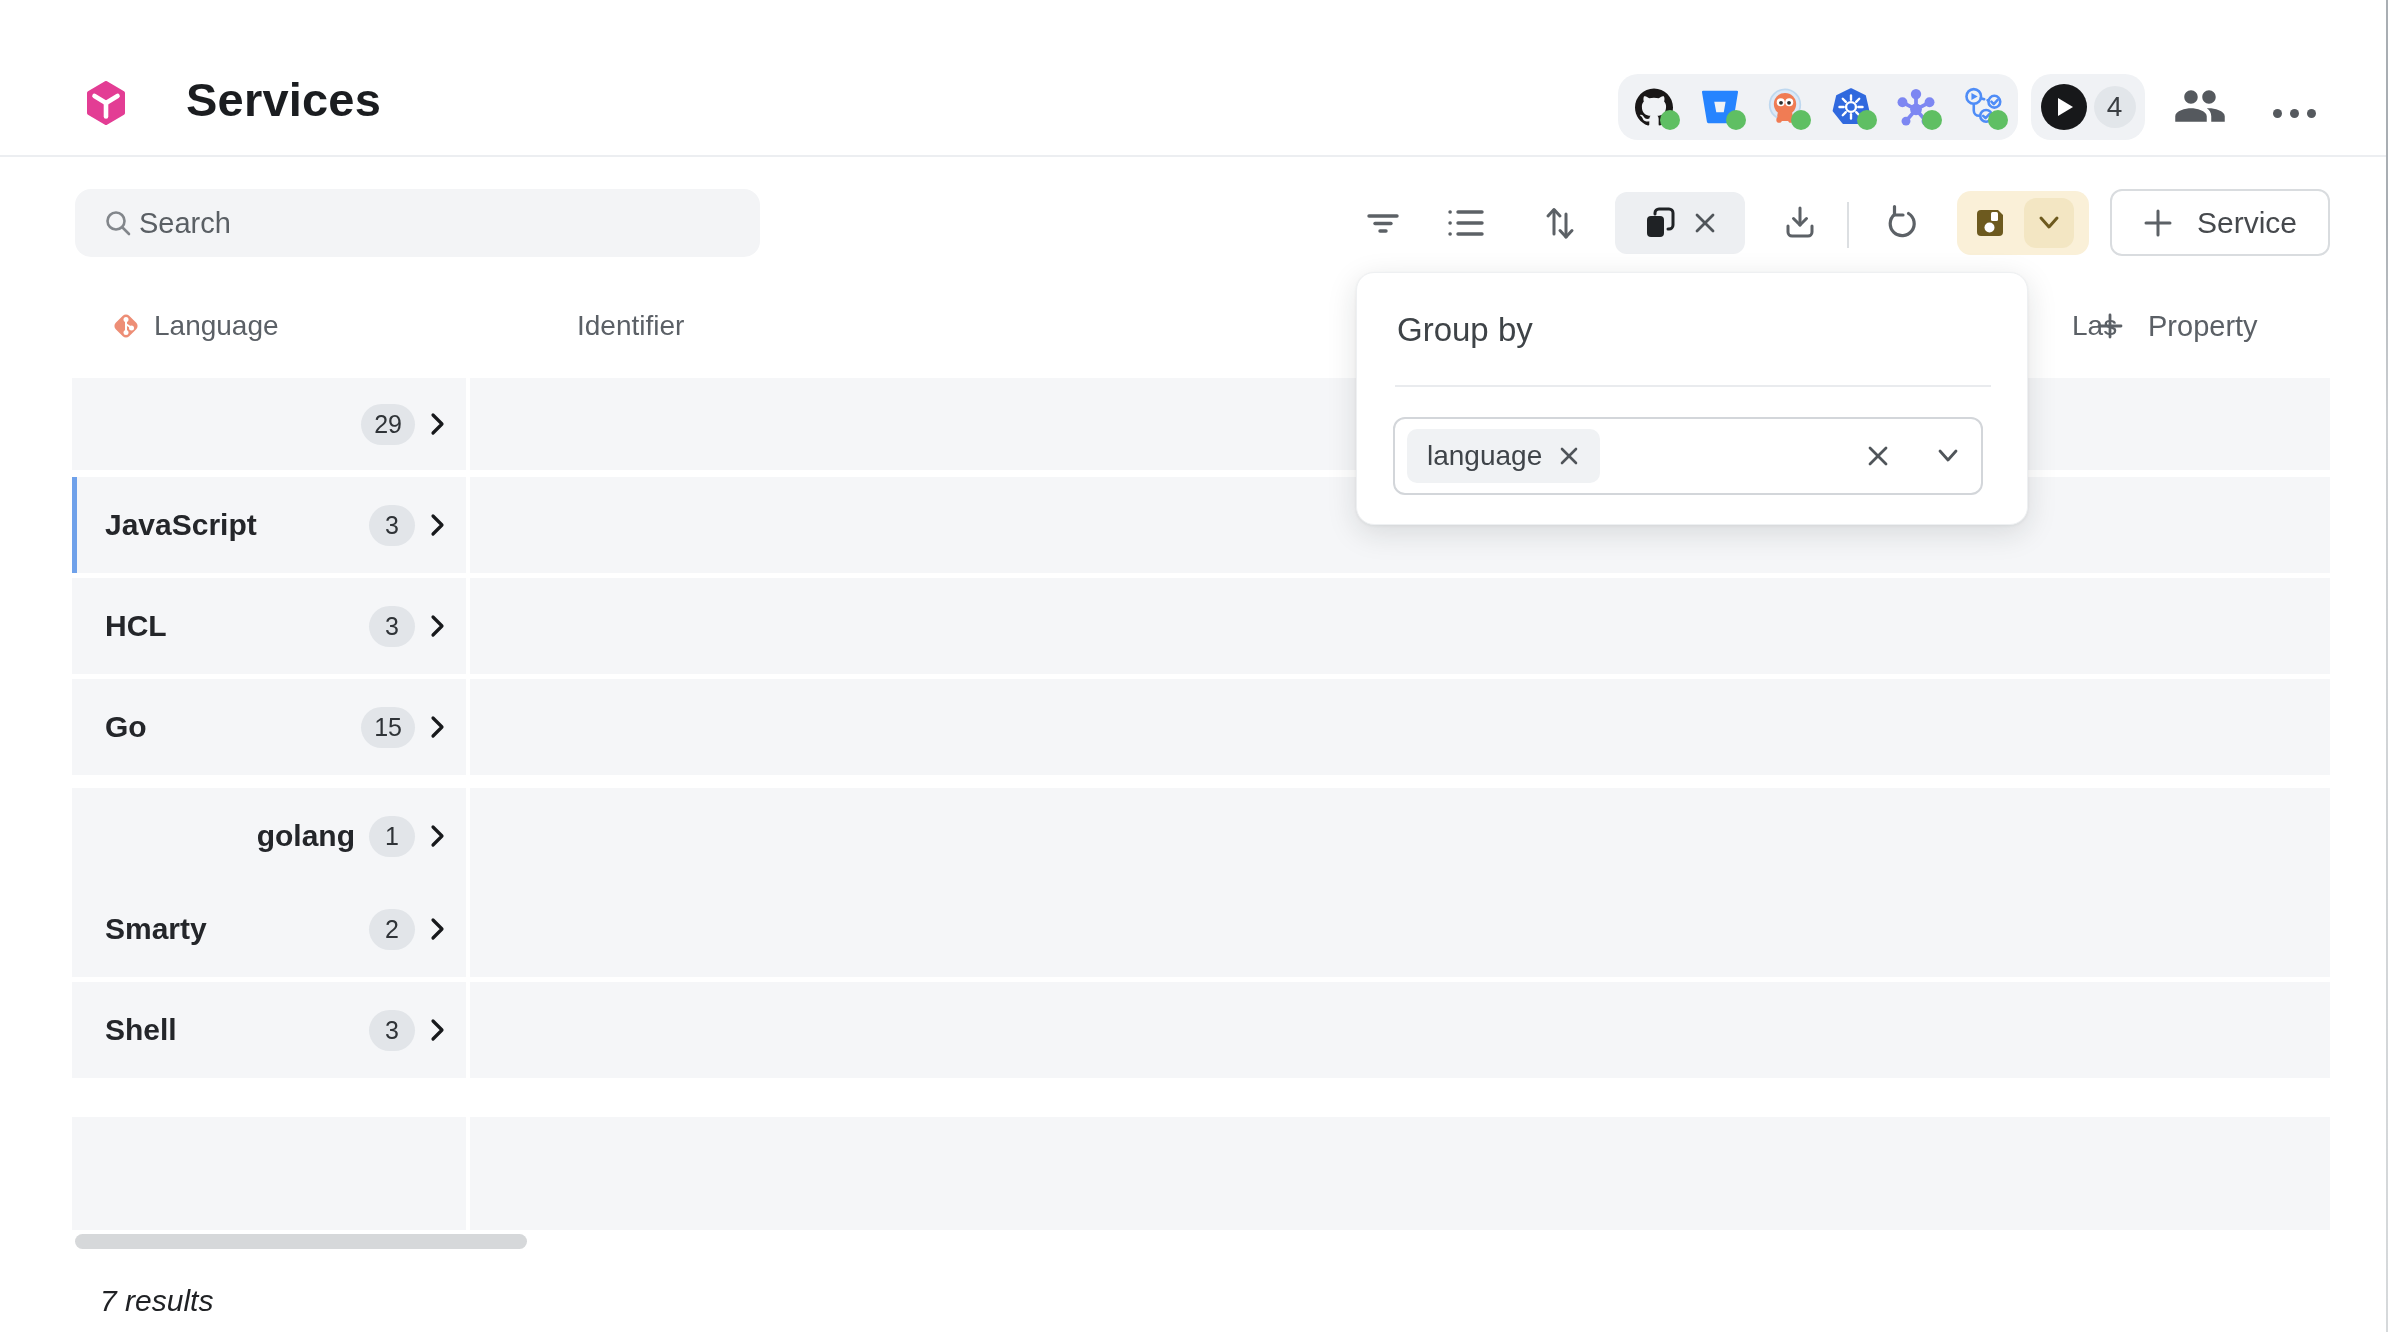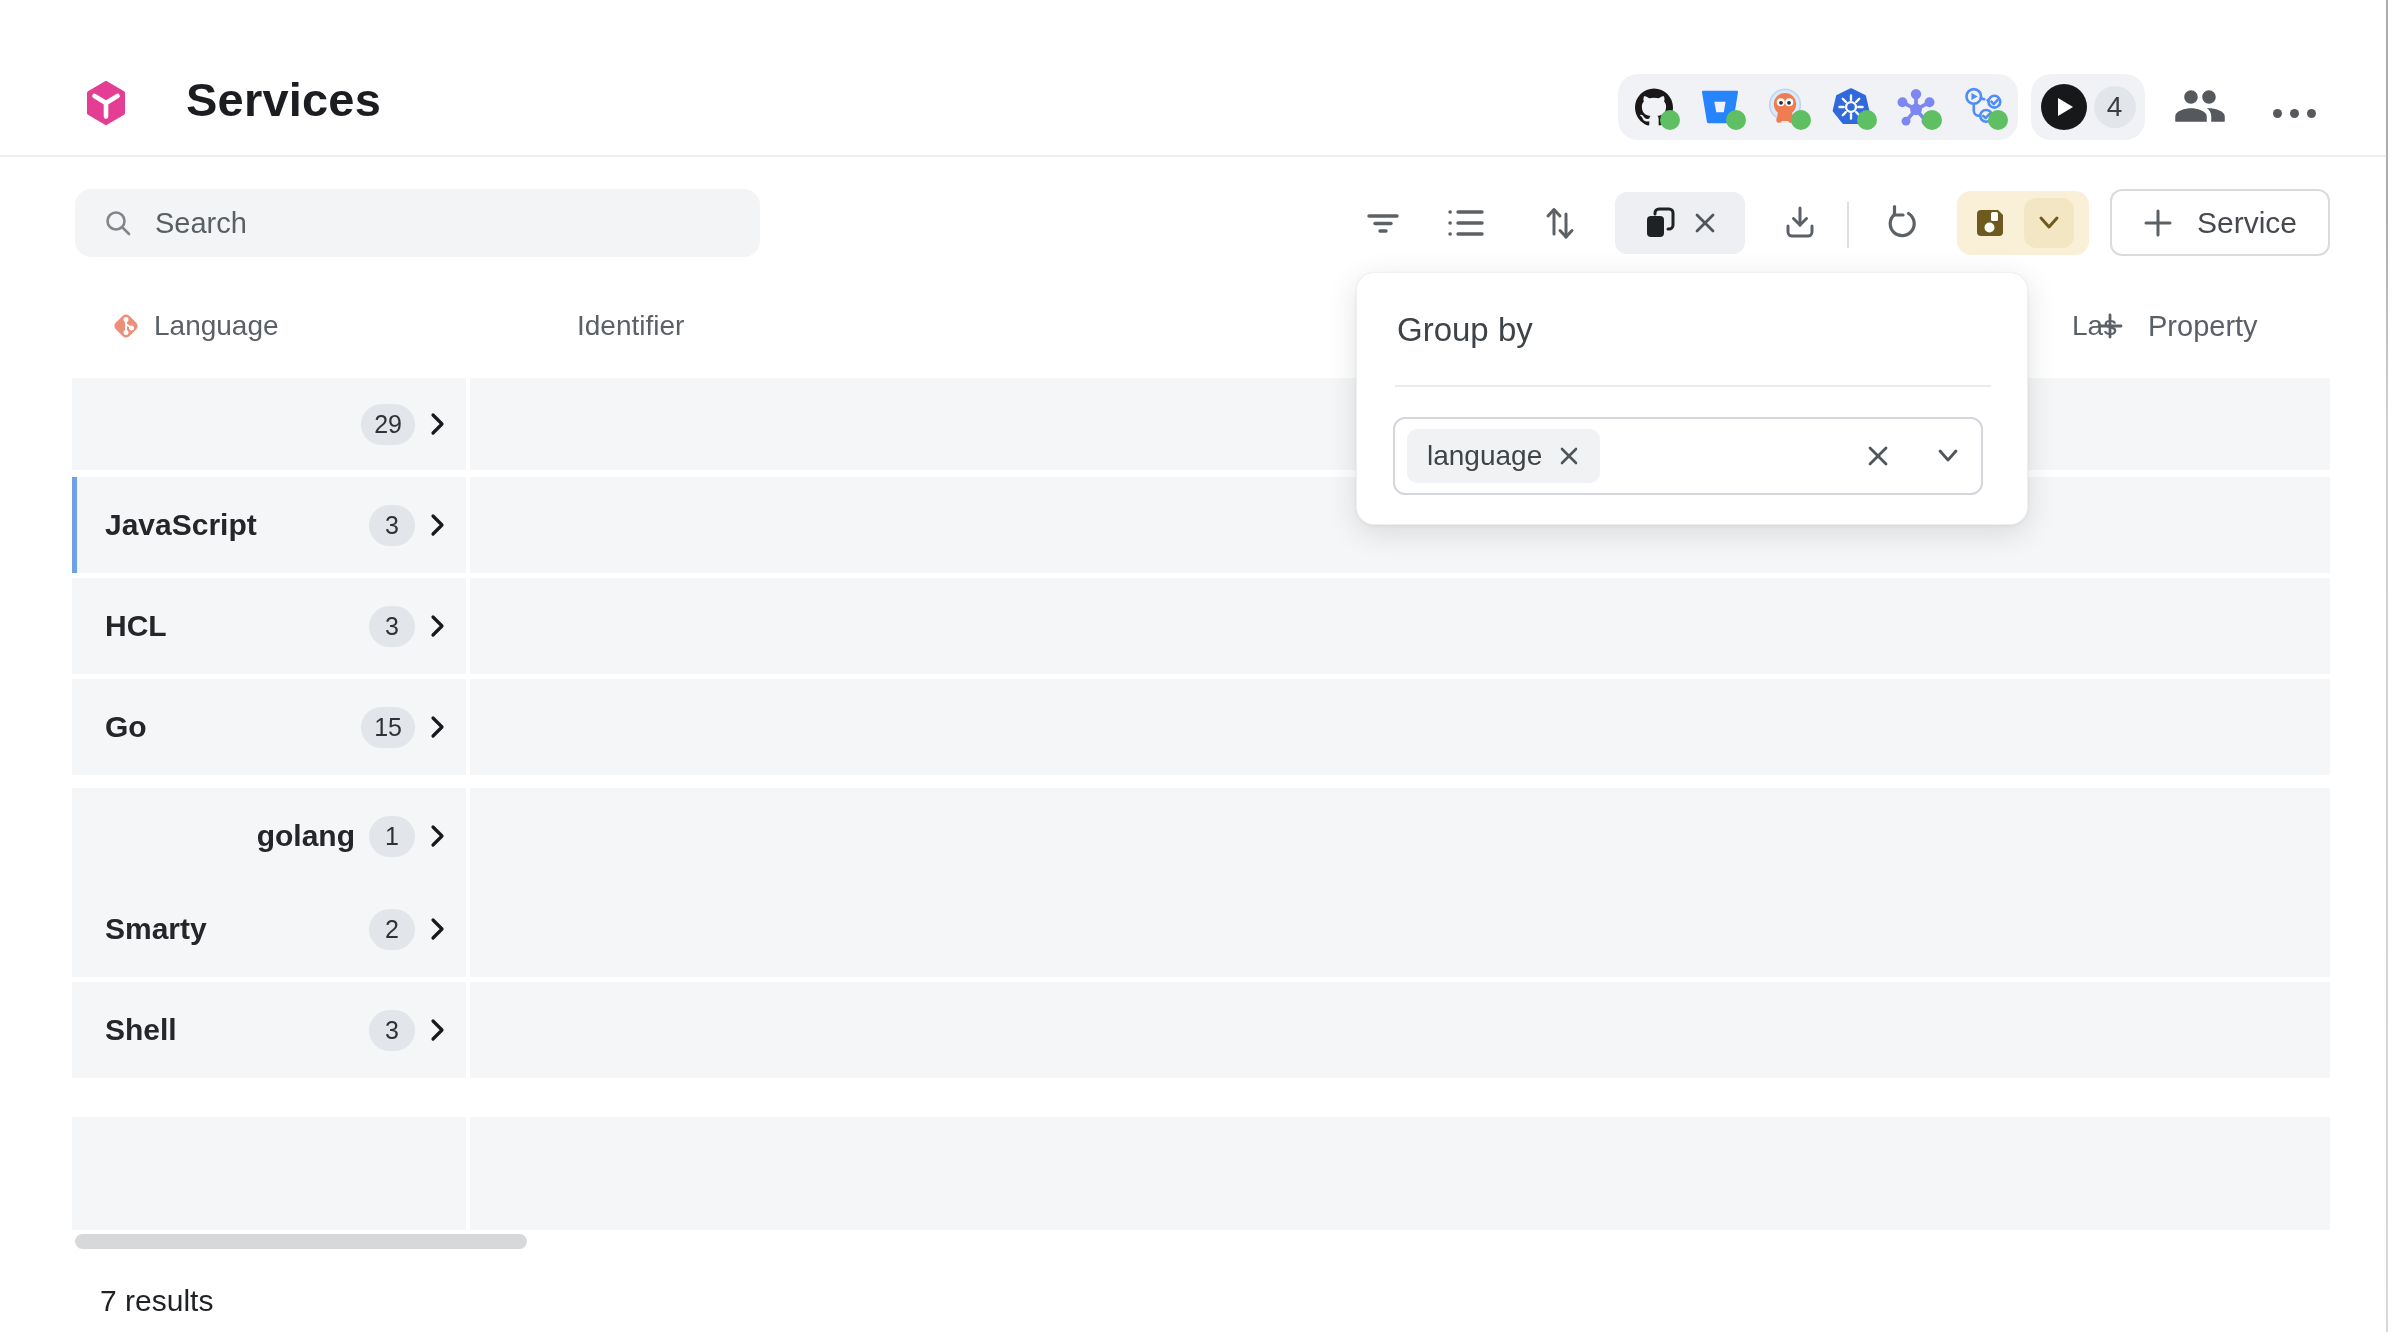--- a/index.html
+++ b/index.html
@@ -21,21 +21,21 @@
   .play-circle{width:46px;height:46px;border-radius:50%;background:#17181a;display:flex;align-items:center;justify-content:center;}
   .play-tri{width:0;height:0;border-left:15px solid #fff;border-top:9px solid transparent;border-bottom:9px solid transparent;margin-left:4px;}
   .runs-badge{width:42px;height:42px;border-radius:50%;background:#e2e6ea;display:flex;align-items:center;justify-content:center;
     font-size:28px;color:#3b3f43;}
   .people-btn{position:absolute;left:2172px;top:80px;width:56px;height:52px;display:flex;align-items:center;justify-content:center;}
   .ellipsis-btn{position:absolute;left:2262px;top:102px;width:64px;height:22px;display:flex;align-items:center;gap:8px;justify-content:center;}
   .ellipsis-btn i{width:9px;height:9px;border-radius:50%;background:#55595e;}
 
   
   .search-box{position:absolute;left:75px;top:189px;width:685px;height:68px;background:#f3f4f6;border-radius:16px;
-    display:flex;align-items:center;padding:0 0 0 28px;box-sizing:border-box;gap:20px;}
+    display:flex;align-items:center;padding:0 0 0 28px;box-sizing:border-box;gap:4px;}
   .search-box input{border:none;outline:none;background:transparent;font-size:29px;color:#3c4043;width:540px;
     font-family:"Liberation Sans","DejaVu Sans",sans-serif;}
   .search-box input::placeholder{color:#5a5f64;opacity:1;}
 
   .icon-btn{position:absolute;top:201px;width:44px;height:44px;display:flex;align-items:center;justify-content:center;cursor:pointer;}
   .groupby-pill{position:absolute;left:1615px;top:192px;width:130px;height:62px;background:#edeff2;border-radius:12px;
     display:flex;align-items:center;justify-content:center;gap:16px;}
   .toolbar-divider{position:absolute;left:1847px;top:202px;width:2px;height:46px;background:#dcdfe2;}
   .save-split{position:absolute;left:1957px;top:191px;width:132px;height:64px;background:var(--save-bg,#faf0d8);border-radius:14px;
     display:flex;align-items:center;}
@@ -57,21 +57,21 @@
     display:flex;align-items:center;padding:0 20px 0 33px;box-sizing:border-box;gap:14px;}
   .cell-right{position:absolute;left:398px;top:0;bottom:0;right:0;background:var(--row-bg,#f5f6f8);}
   .row.selected .cell-left{border-left:5px solid var(--accent-blue,#6fa1ea);padding-left:28px;}
   .row-label{flex:1;font-size:30px;color:#24262a;white-space:nowrap;overflow:hidden;font-weight:bold;}
   .count-badge{min-width:46px;height:41px;padding:0 13px;box-sizing:border-box;border-radius:21px;background:var(--badge-bg,#e2e5e9);
     display:flex;align-items:center;justify-content:center;font-size:25px;color:#2f3337;}
 
   .footer-block-left{position:absolute;left:72px;top:1117px;width:394px;height:113px;background:var(--row-bg,#f5f6f8);}
   .footer-block-right{position:absolute;left:470px;top:1117px;width:1860px;height:113px;background:var(--row-bg,#f5f6f8);}
   .hscrollbar{position:absolute;left:75px;top:1234px;width:452px;height:15px;border-radius:8px;background:#d6d8da;}
-  .results-text{position:absolute;left:100px;top:1284px;font-size:30px;color:#1f2124;}
+  .results-text{position:absolute;left:100px;top:1284px;font-size:30px;color:#1f2124;font-style:italic;}
 
   
   .gb-panel{position:absolute;left:1356px;top:272px;width:672px;height:253px;background:#fff;border:1px solid #eef0f2;border-radius:18px;
     box-shadow:0 8px 30px rgba(25,28,33,.13),0 1px 3px rgba(25,28,33,.06);box-sizing:border-box;z-index:10;}
   .gb-title{position:absolute;left:40px;top:38px;font-size:33px;color:#3e4347;}
   .gb-divider{position:absolute;left:38px;top:112px;width:596px;height:2px;background:#e9ebee;}
   .gb-select{position:absolute;left:36px;top:144px;width:590px;height:78px;border:2px solid #d3d6da;border-radius:12px;box-sizing:border-box;
     display:flex;align-items:center;padding:0 20px 0 12px;gap:16px;}
   .gb-chip{height:54px;background:#f0f2f4;border-radius:10px;display:flex;align-items:center;gap:16px;padding:0 20px;
     font-size:28px;color:#3f4449;}

